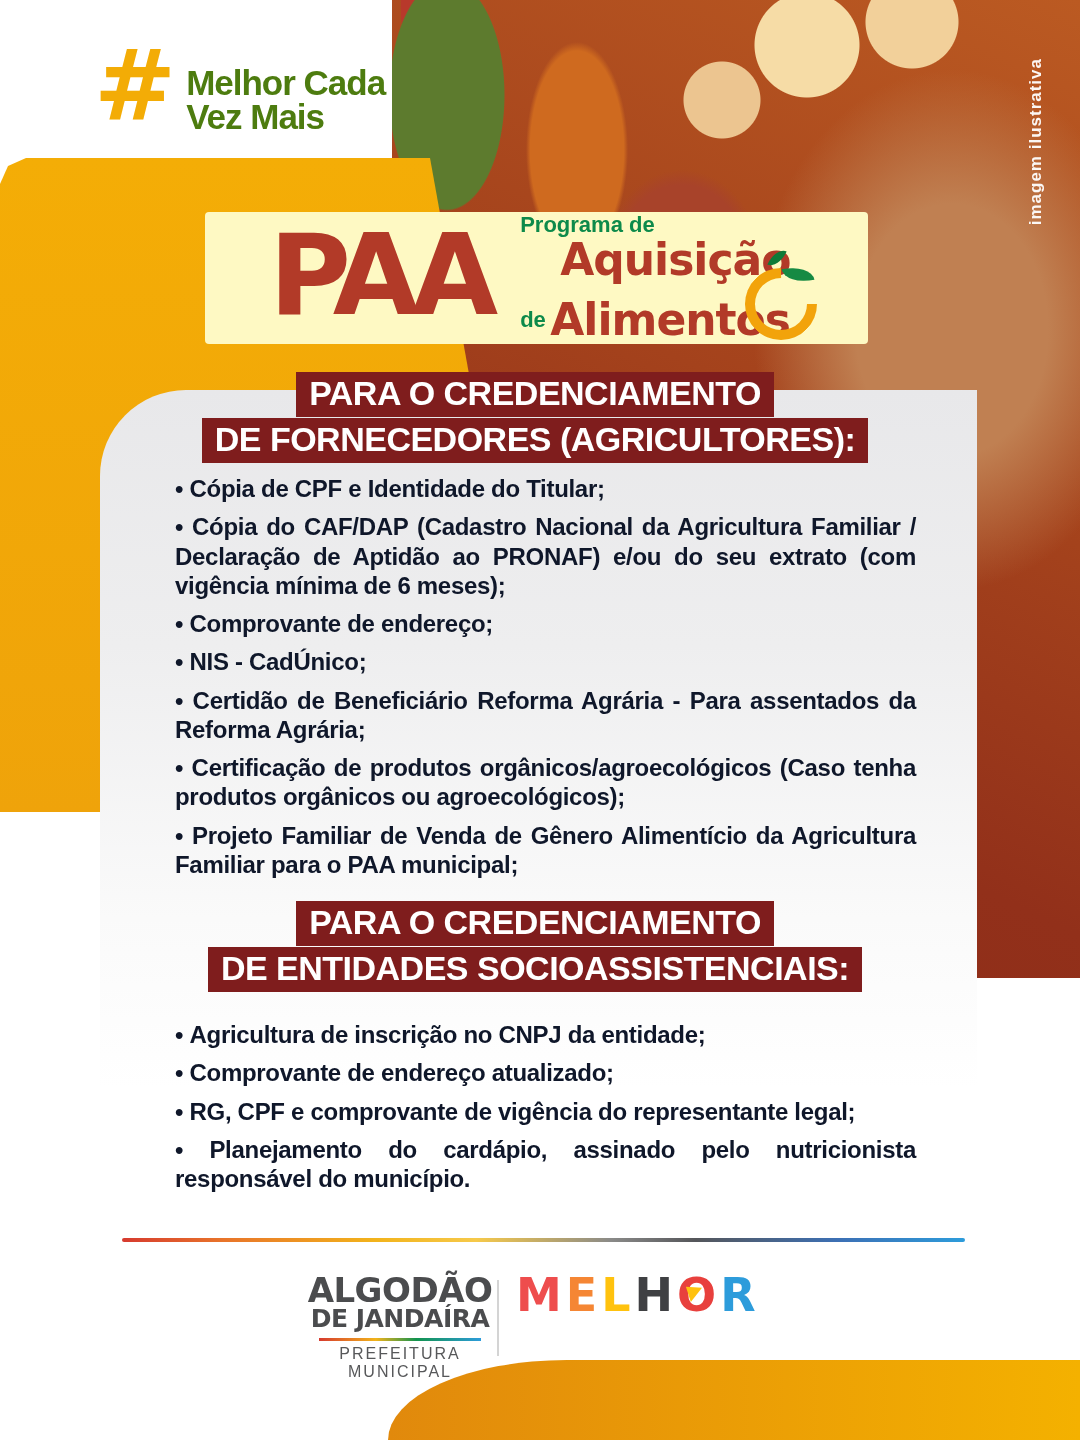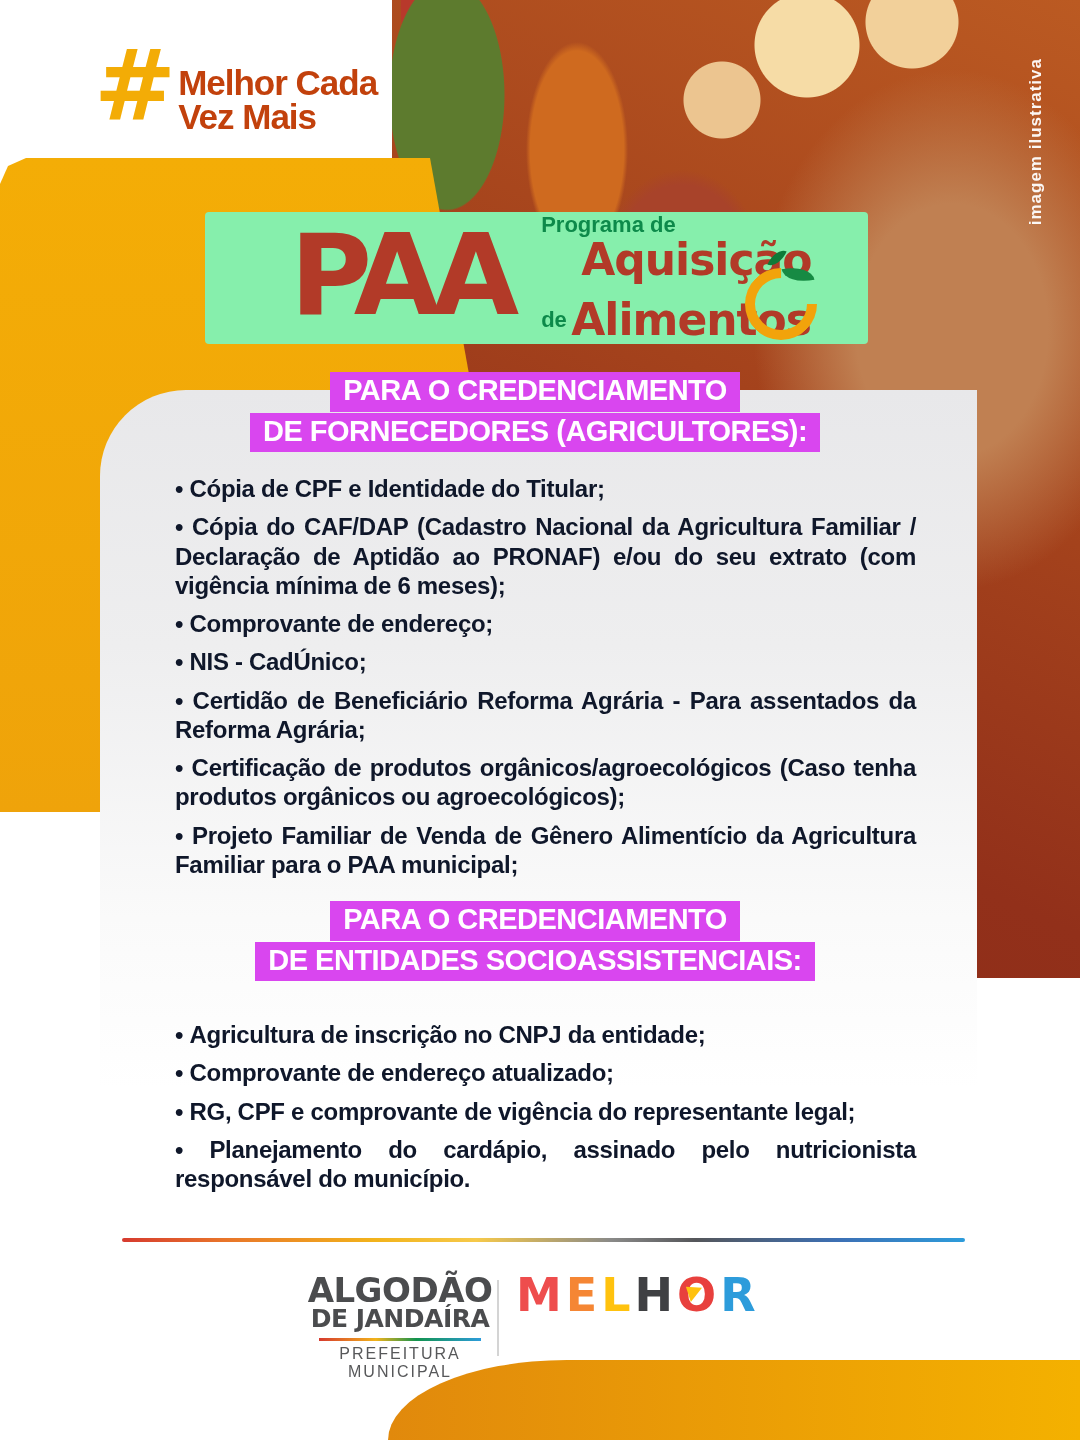--- a/index.html
+++ b/index.html
@@ -24,27 +24,27 @@
 
   
   .yellow-shape{position:absolute;left:0;top:158px;width:548px;height:654px;
     background:linear-gradient(180deg,#f4ad06 0%,#efa30a 100%);
     clip-path:polygon(0 26px,8px 8px,26px 0,430px 0,548px 100%,0 100%);}
 
   
   .badge{position:absolute;left:94px;top:40px;display:flex;align-items:flex-start;}
   .badge-hash{font-family:"DejaVu Sans",sans-serif;font-size:98px;font-weight:800;
     color:#f3ac06;line-height:.92;}
-  .badge-text{margin-left:2px;padding-top:26px;color:#c2410c;font-weight:800;
+  .badge-text{margin-left:10px;padding-top:26px;color:#4d7c0f;font-weight:800;
     font-size:35px;line-height:.97;letter-spacing:-1px;}
 
   
-  .paa-box{position:absolute;left:205px;top:212px;width:663px;height:132px;background:#86efac;
+  .paa-box{position:absolute;left:205px;top:212px;width:663px;height:132px;background:#fef9c3;
     border-radius:4px;display:flex;align-items:center;justify-content:flex-start;
-    padding-left:85px;box-sizing:border-box;}
+    padding-left:64px;box-sizing:border-box;}
   .paa-acronym{font-family:"DejaVu Sans",sans-serif;font-size:112px;font-weight:800;
     color:#b23a28;letter-spacing:-8px;line-height:.85;margin-top:-4px;}
   .paa-tagline{margin-left:30px;line-height:1;}
   .paa-small{color:#0d8a4a;font-size:22px;font-weight:bold;display:block;}
   .paa-line1{color:#b23a28;font-size:44px;font-weight:800;letter-spacing:-1px;display:block;
     margin-top:2px;font-family:"DejaVu Sans",sans-serif;margin-left:40px;}
   .paa-line2{display:block;margin-top:16px;}
   .paa-de{color:#0d8a4a;font-size:22px;font-weight:bold;vertical-align:8px;}
   .paa-alimentos{color:#b23a28;font-size:44px;font-weight:800;letter-spacing:-1px;
     font-family:"DejaVu Sans",sans-serif;}
@@ -57,21 +57,21 @@
     border-radius:0 100% 0 100%;transform:rotate(-65deg);}
 
   
   .card{position:absolute;left:100px;top:390px;width:877px;height:852px;
     border-radius:86px 0 0 0;
     background:linear-gradient(180deg,#e8e8ea 0%,#eeeeef 30%,#fafafa 62%,#ffffff 82%);}
 
   
   .banner{position:absolute;left:0;width:1070px;display:flex;flex-direction:column;
     align-items:center;row-gap:1px;}
-  .banner-line{display:inline-block;background:#d946ef;color:#ffffff;font-size:29px;
+  .banner-line{display:inline-block;background:#7f1d1d;color:#ffffff;font-size:34px;
     font-weight:bold;letter-spacing:-.5px;line-height:1.06;padding:3px 13px 6px;}
 
   
   .list{position:absolute;left:175px;width:741px;}
   .item{font-size:24px;font-weight:bold;color:#0f172a;line-height:1.22;
     letter-spacing:-.3px;text-align:justify;margin-bottom:9px;}
   .item::before{content:"\2022\00a0 ";}
 
   
   .rainbow{position:absolute;left:122px;top:1238px;width:843px;height:4px;border-radius:2px;

